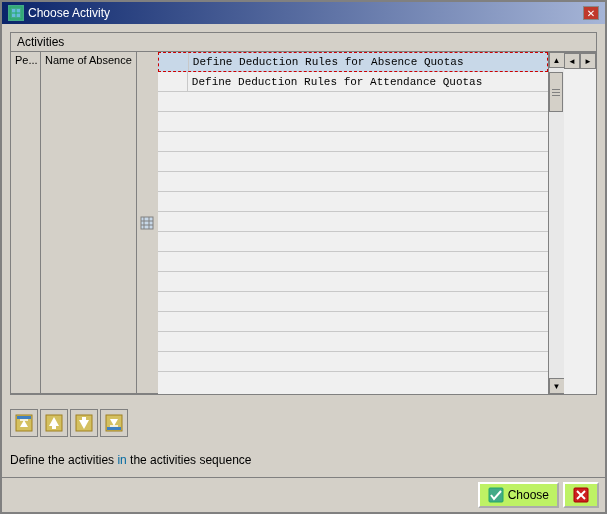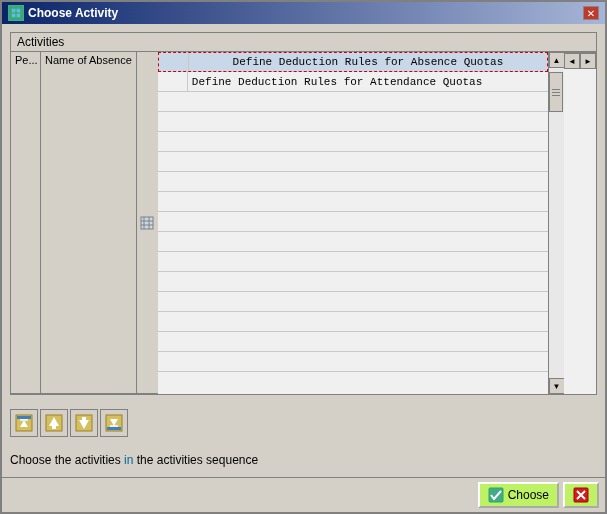--- a/index.html
+++ b/index.html
@@ -43,21 +43,21 @@
       height: 16px;
       background: #4a8;
       display: flex;
       align-items: center;
       justify-content: center;
       font-size: 10px;
     }
 
     .title-text {
       font-size: 12px;
-      font-weight: bold;
+      font-weight: normal;
     }
 
     .title-close {
       width: 16px;
       height: 14px;
       background: #c0392b;
       color: white;
       border: 1px solid #888;
       display: flex;
       align-items: center;
@@ -143,21 +143,20 @@
     .table-row {
       display: flex;
       border-bottom: 1px solid #c8c8c8;
       height: 20px;
       align-items: center;
     }
 
     .table-row.selected {
       background: #c8d8e8;
       border: 1px dashed #cc0000;
-      text-align: center;
     }
 
     .td-pe {
       width: 30px;
       padding: 2px 4px;
       border-right: 1px solid #c8c8c8;
       height: 100%;
     }
 
     .td-name {
@@ -429,21 +428,21 @@
         <svg width="18" height="18" viewBox="0 0 18 18">
           <rect x="1" y="1" width="16" height="16" fill="#d4c060" stroke="#a08020" stroke-width="1"></rect>
           <rect x="2" y="13" width="14" height="3" fill="#4080c0"></rect>
           <polygon points="9,12 5,5 13,5" fill="white"></polygon>
           <line x1="5" y1="12" x2="13" y2="12" stroke="white" stroke-width="1.5"></line>
         </svg>
       </div>
     </div>
 
     <div class="status-text">
-      <span>Choose the activities </span><span class="blue-word">in</span><span> the activities sequence</span>
+      <span>Define the activities </span><span class="blue-word">in</span><span> the activities sequence</span>
     </div>
 
   </div>
 
   <div class="bottom-bar">
     <button class="action-btn">
       <span class="btn-icon">
         <svg width="16" height="16" viewBox="0 0 16 16">
           <rect x="1" y="1" width="14" height="14" fill="#4a8" stroke="#2a6" stroke-width="1" rx="1"></rect>
           <polyline points="3,8 6,12 13,4" stroke="white" stroke-width="2" fill="none"></polyline>

